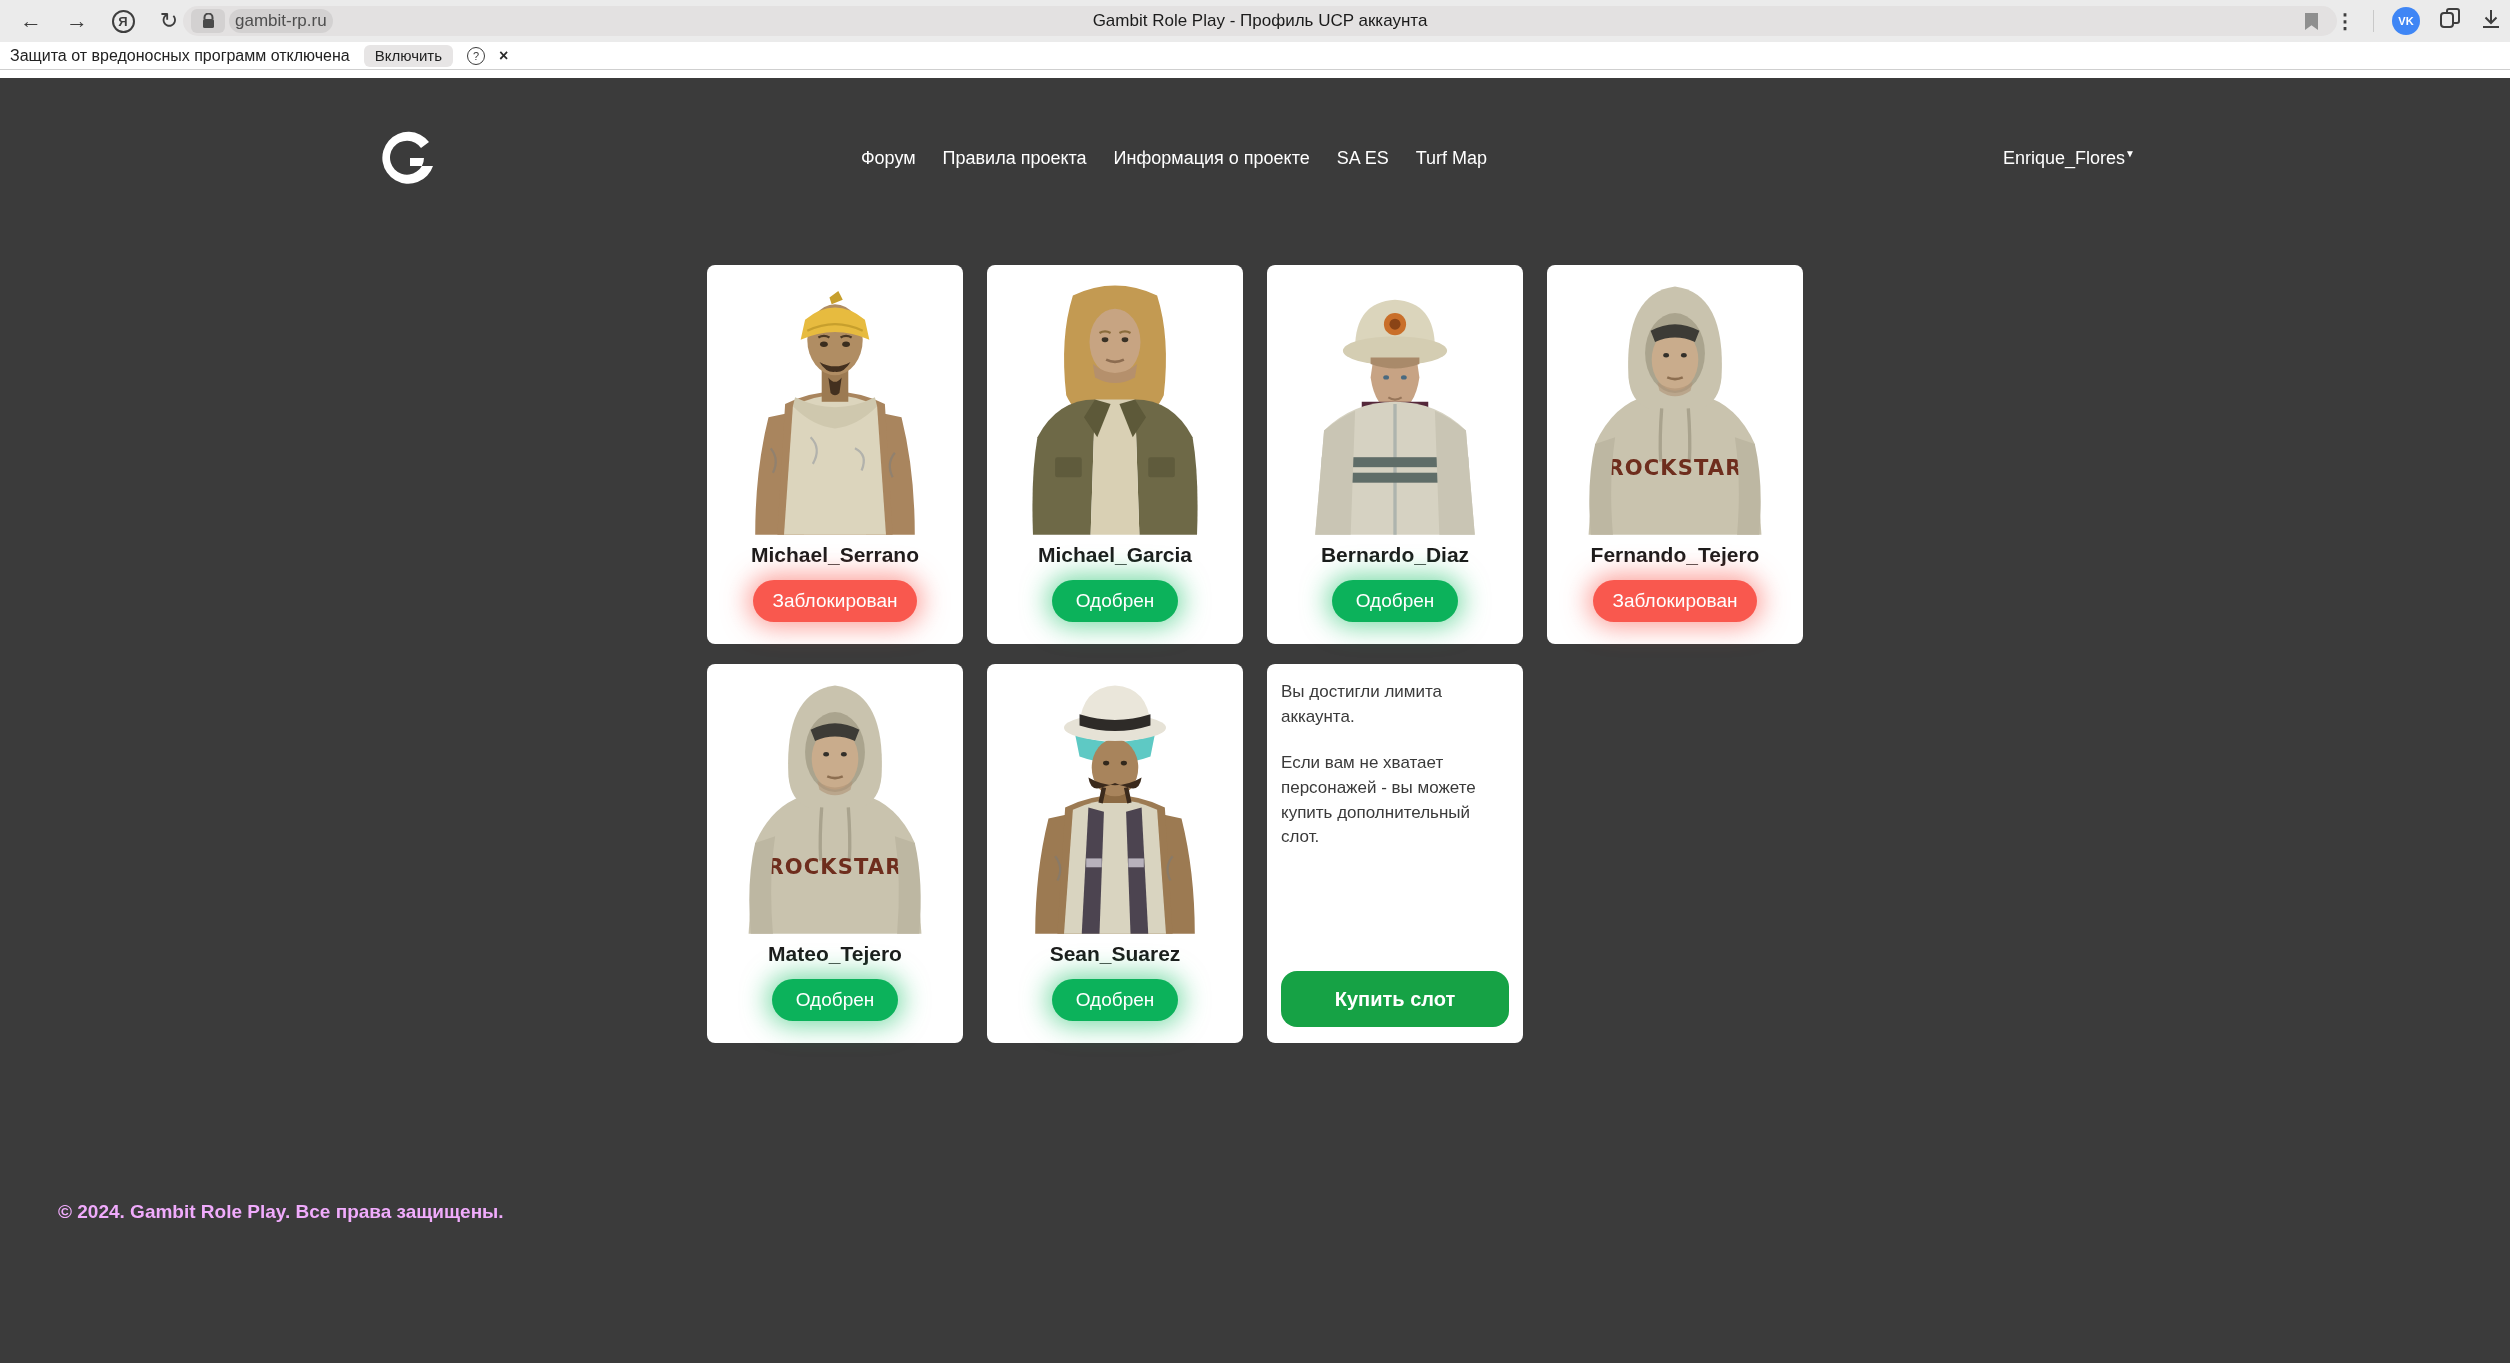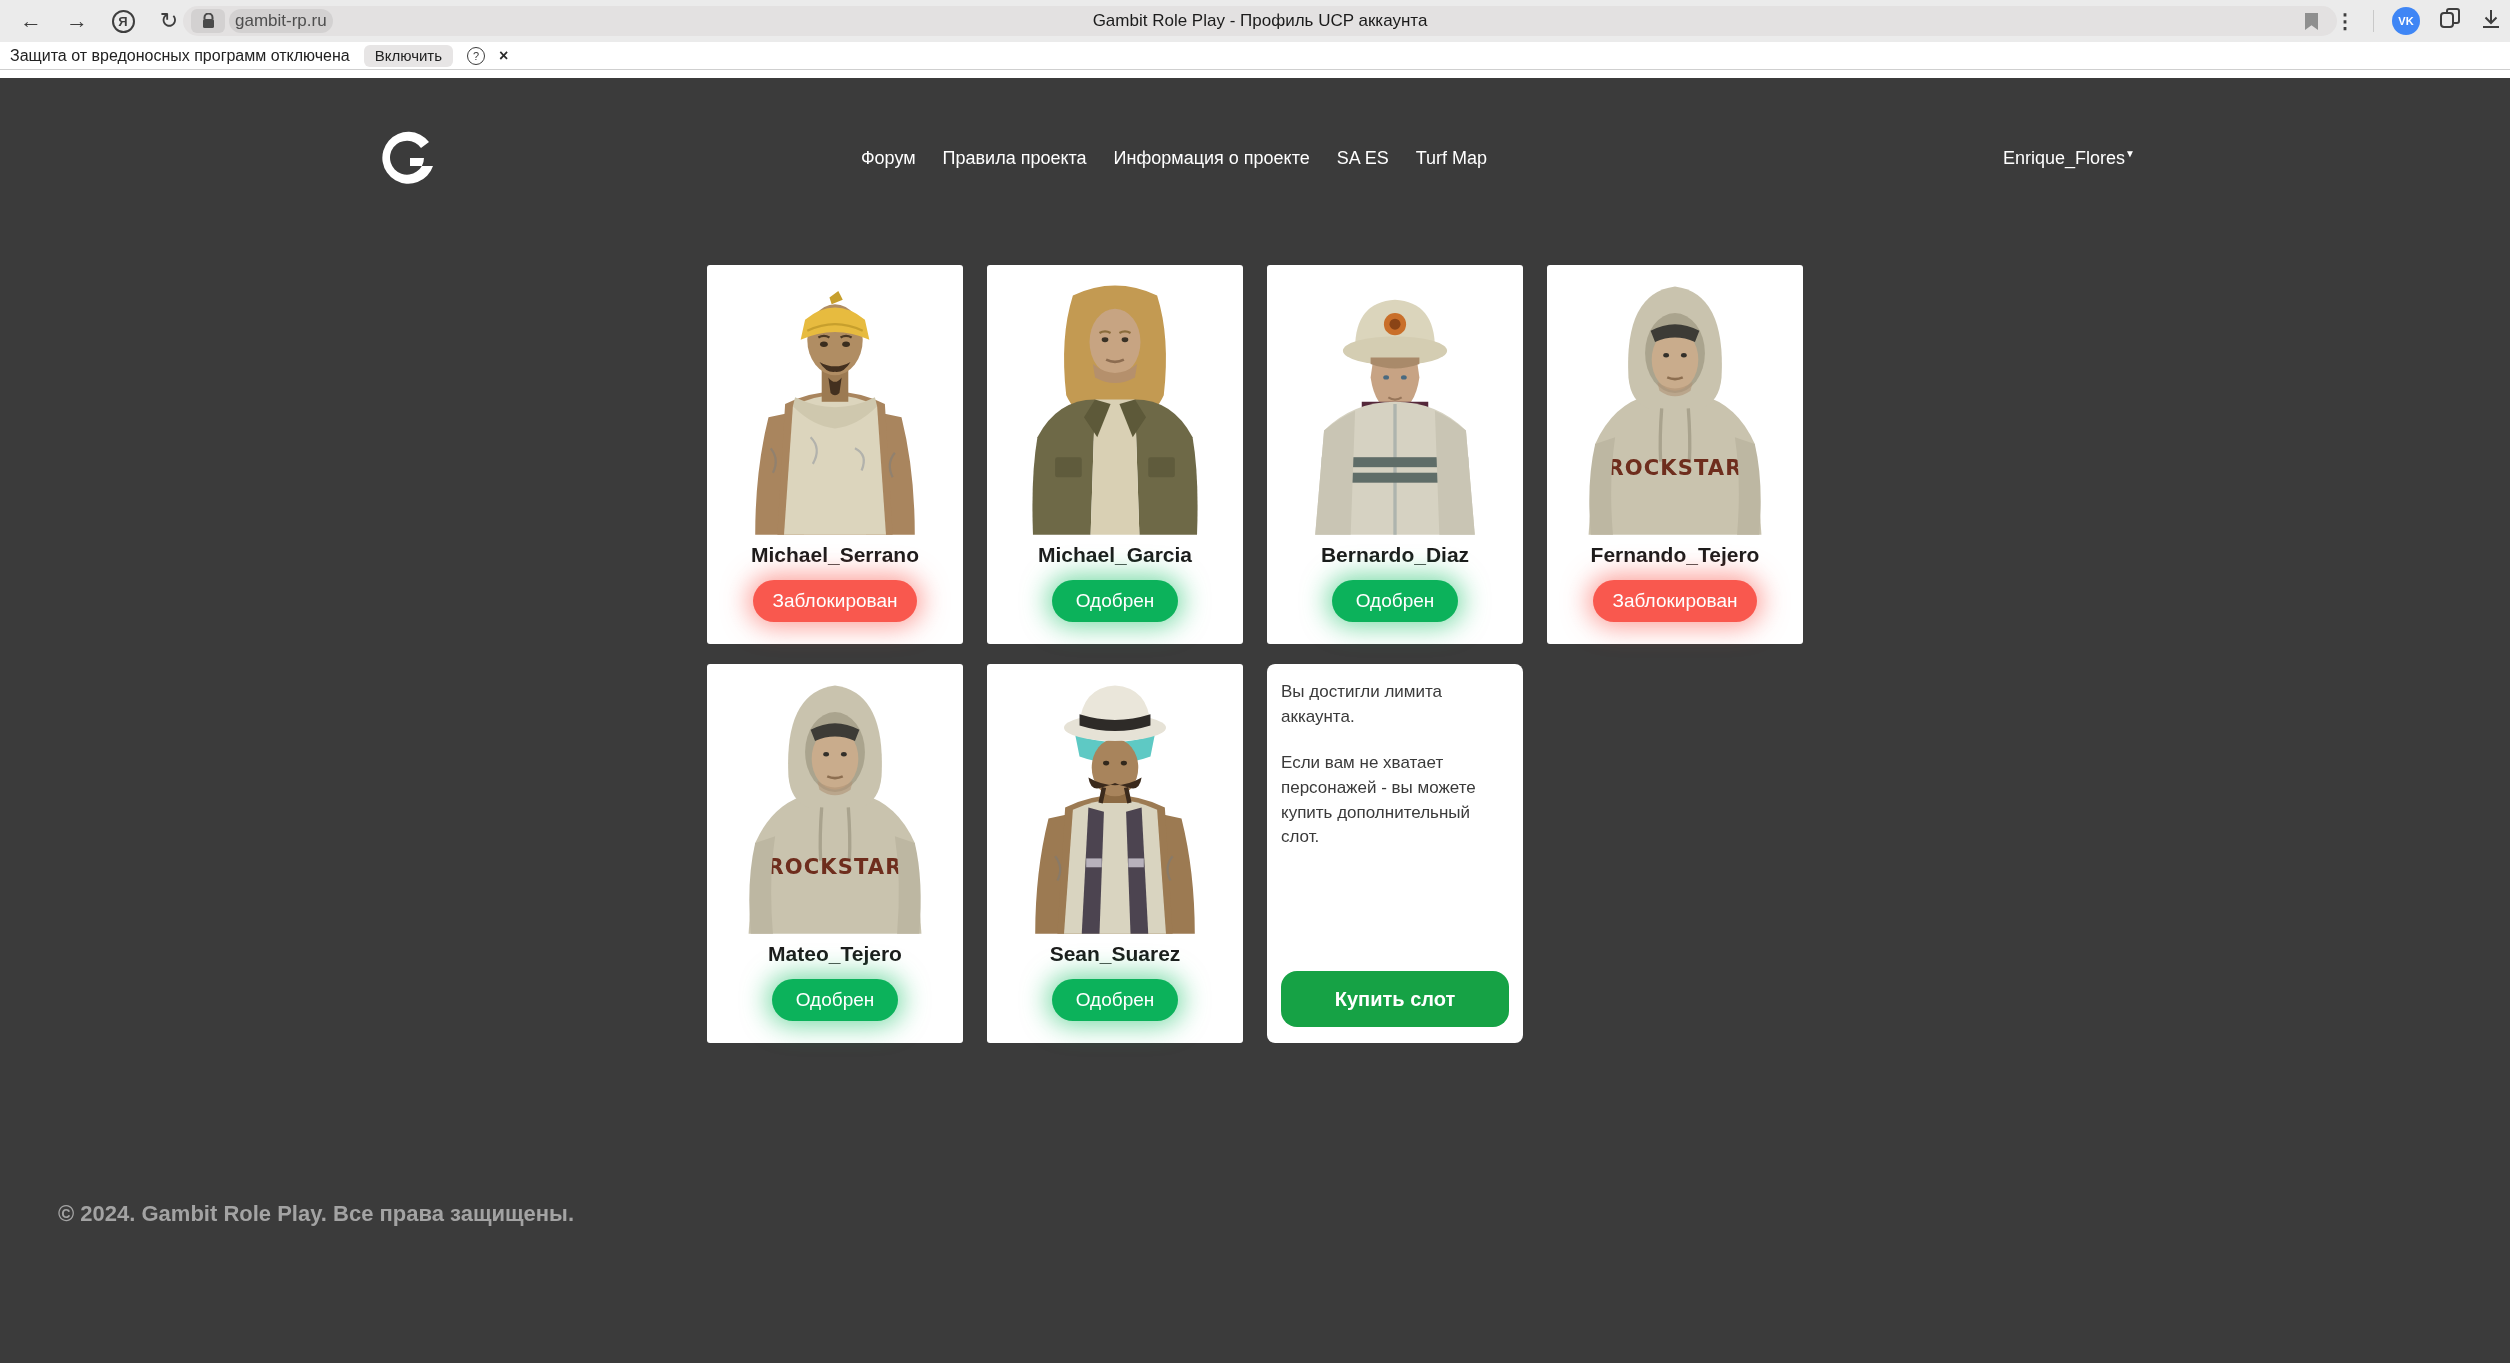--- a/index.html
+++ b/index.html
@@ -49,40 +49,40 @@
   .logo { width:64px; height:64px; }
   .main-nav { position:absolute; left:50%; transform:translateX(calc(-50% - 81px));
     display:flex; gap:27px; }
   .nav-link { color:#ffffff; font-size:18px; text-decoration:none; white-space:nowrap; cursor:pointer; }
   .user-box { margin-left:auto; display:flex; align-items:flex-start; color:#fff; cursor:pointer; }
   .user-name { font-size:18px; color:#fff; }
   .caret { font-size:10px; color:#fff; }
 
   .grid { width:1096px; margin:53px auto 0; display:grid;
     grid-template-columns:repeat(4, 256px); gap:20px 24px; }
-  .card { width:256px; min-height:374px; background:#fff; border-radius:3px;
+  .card { width:256px; min-height:374px; background:#fff; border-radius:8px;
     display:flex; flex-direction:column; align-items:center; padding:6px 10px 22px; cursor:pointer; }
   .portrait { width:226px; height:266px; flex:0 0 auto; }
   .char-name { margin-top:6px; font-size:21px; font-weight:700; color:#1c1c1c; }
   .badge { margin-top:13px; height:42px; border-radius:21px; padding:0 24px;
     display:flex; align-items:center; justify-content:center;
     color:#fff; font-size:19px; border:none; cursor:pointer; white-space:nowrap; }
   .badge.approved { background:#0cb25b; box-shadow:0 0 26px 5px rgba(14,190,96,.55); }
   .badge.blocked  { background:#f9584e; box-shadow:0 0 26px 5px rgba(250,80,70,.55); padding:0 20px; }
 
   .limit-card { width:256px; min-height:374px; background:#fff; border-radius:8px;
     display:flex; flex-direction:column; padding:16px 14px 16px; }
   .limit-text { font-size:17px; color:#3a3a3a; line-height:1.45; }
   .limit-text + .limit-text { margin-top:22px; }
   .buy-btn { margin-top:auto; width:100%; height:56px; border:none; border-radius:16px;
     background:#16a245; color:#fff; font-size:20px; font-weight:700; cursor:pointer;
     font-family:"Liberation Sans", sans-serif; }
 
-  .footer-text { position:absolute; left:58px; top:1123px; color:#a3a3a3;
-    font-size:22px; font-weight:700; }
+  .footer-text { position:absolute; left:58px; top:1123px; color:#f0abfc;
+    font-size:19px; font-weight:700; }
 
   .hidden-defs { position:absolute; width:0; height:0; overflow:hidden; }
 </style>
 </head>
 <body>
 
 <svg class="hidden-defs" xmlns="http://www.w3.org/2000/svg" aria-hidden="true">
   <defs>
 
     <symbol id="portrait-0" viewBox="0 0 200 240">

